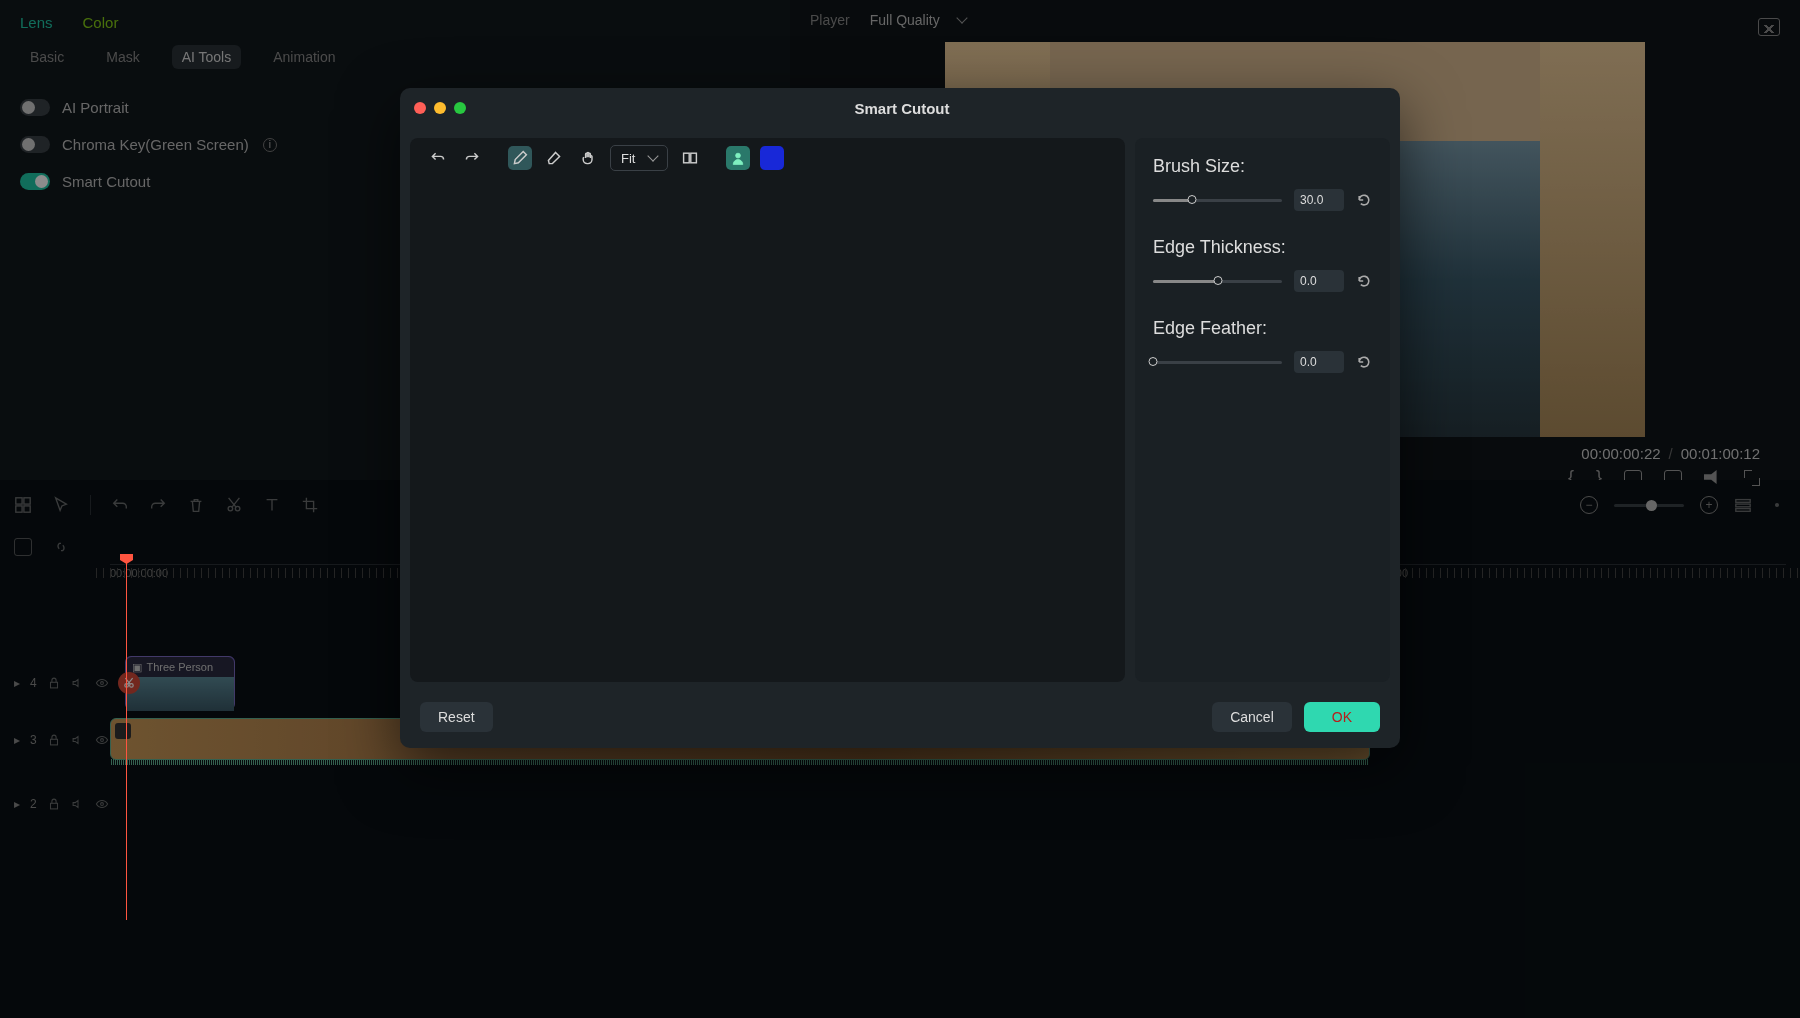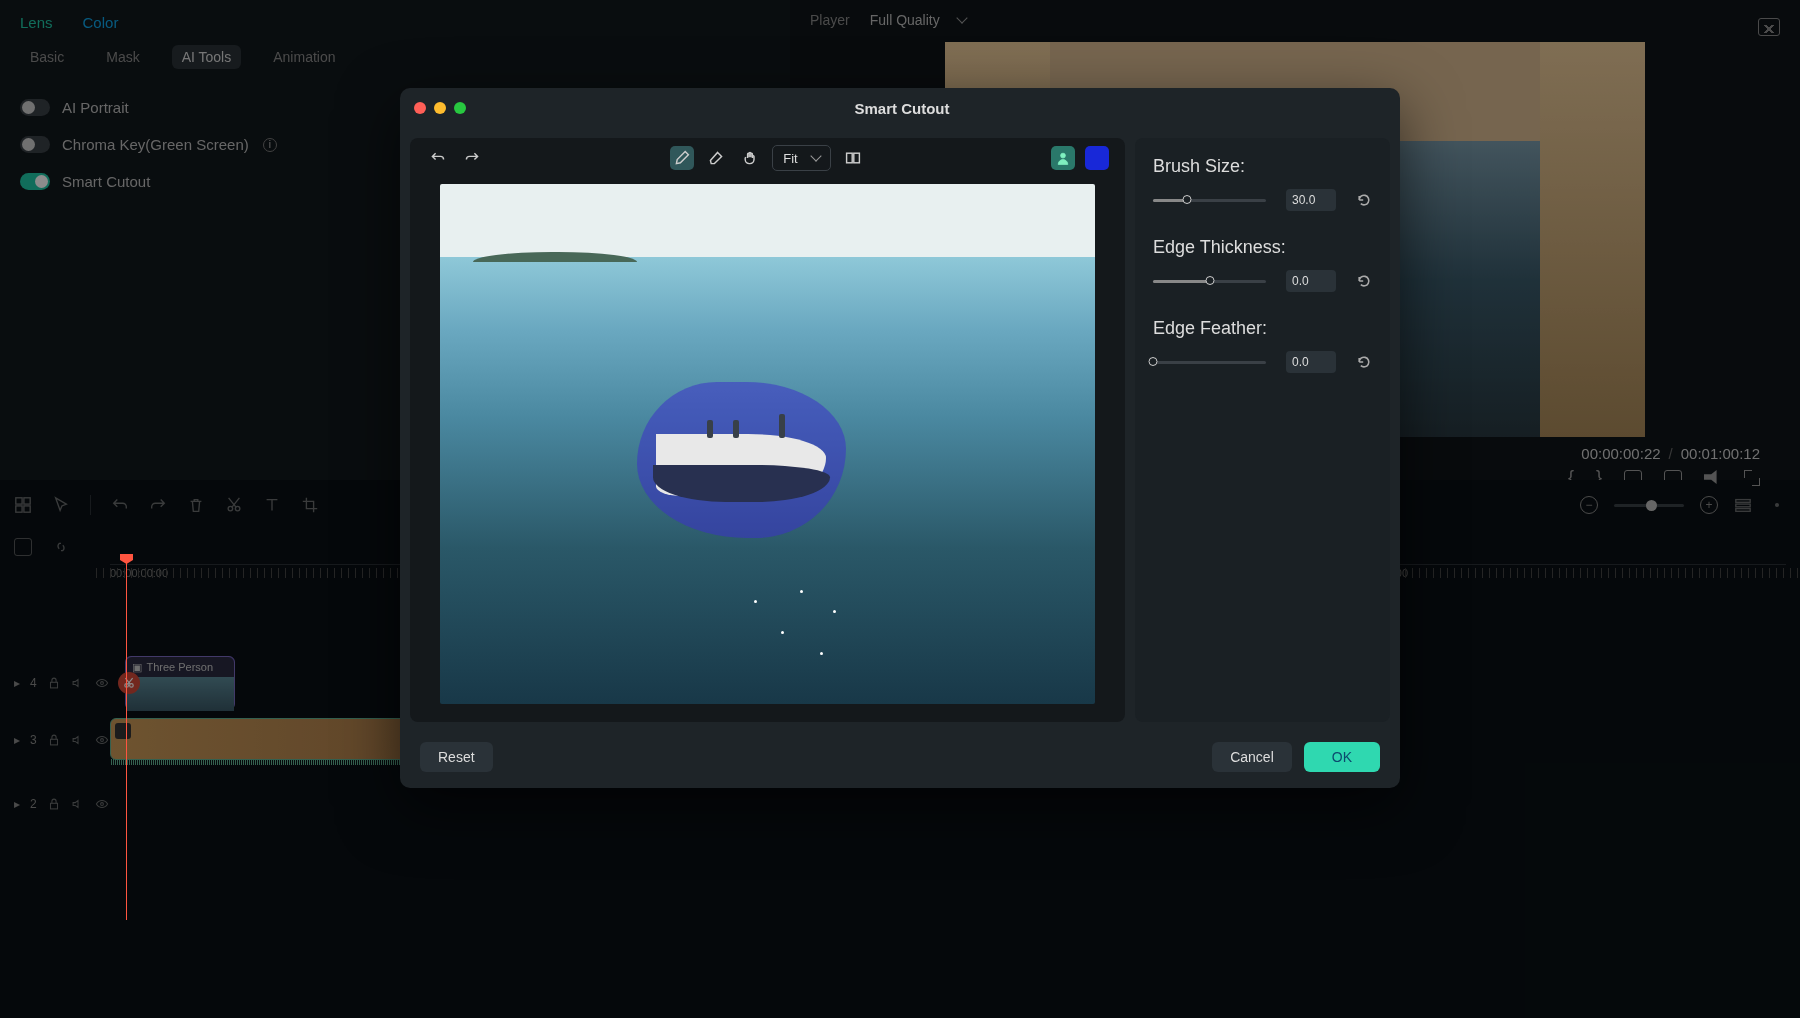--- a/index.html
+++ b/index.html
@@ -4,21 +4,21 @@
 <style>
 * { margin: 0; padding: 0; box-sizing: border-box; font-family: -apple-system, BlinkMacSystemFont, "Segoe UI", sans-serif; }
 body { background: #0a0f12; color: #c8c8c8; width: 1800px; height: 1018px; overflow: hidden; position: relative; }
 
 
 .app-bg { position: absolute; inset: 0; display: flex; flex-direction: column; }
 
 .top-area { display: flex; height: 480px; }
 .side-panel { width: 790px; background: #12181c; padding: 0; }
 .tabs-row { display: flex; padding: 14px 20px 0; gap: 30px; font-size: 15px; }
-.tab { color: #0ea5e9; cursor: pointer; }
+.tab { color: #84cc16; cursor: pointer; }
 .tab.active { color: #1fc7a6; }
 .subtabs-row { display: flex; padding: 14px 20px; gap: 22px; font-size: 14px; }
 .subtab { color: #888; padding: 4px 10px; border-radius: 6px; }
 .subtab.active { background: #2a3238; color: #d8d8d8; }
 
 .toggles { padding: 6px 20px; }
 .toggle-row { display: flex; align-items: center; gap: 12px; padding: 10px 0; font-size: 15px; color: #bbb; }
 .switch { width: 30px; height: 17px; background: #3a4046; border-radius: 10px; position: relative; }
 .switch.on { background: #1fc7a6; }
 .switch::after { content: ""; position: absolute; width: 13px; height: 13px; border-radius: 50%; background: #ccc; top: 2px; left: 2px; }
@@ -87,21 +87,21 @@
 .modal { width: 1000px; background: #1e2428; border-radius: 10px; box-shadow: 0 20px 60px rgba(0,0,0,0.6); overflow: hidden; color: #ddd; }
 .modal-title { height: 40px; display: flex; align-items: center; padding: 0 14px; }
 .traffic { display: flex; gap: 8px; }
 .dot { width: 12px; height: 12px; border-radius: 50%; }
 .dot.r { background: #ff5f57; }
 .dot.y { background: #febc2e; }
 .dot.g { background: #28c840; }
 .title-text { flex: 1; text-align: center; font-size: 15px; font-weight: 600; }
 
 .modal-body { display: flex; gap: 10px; padding: 10px; }
-.canvas { flex: 1; background: #14181b; border-radius: 8px; display: flex; flex-direction: column; }
+.canvas { flex: 1; background: #14181b; border-radius: 8px; display: flex; flex-direction: row; }
 .canvas-toolbar { height: 40px; display: flex; align-items: center; padding: 0 16px; gap: 12px; }
 .ct-group { display: flex; gap: 10px; align-items: center; }
 .ct-flex { flex: 1; }
 .ct-btn { width: 24px; height: 24px; display: flex; align-items: center; justify-content: center; border-radius: 5px; }
 .ct-btn.active { background: #30575a; }
 .ct-btn svg { width: 16px; height: 16px; stroke: #ccc; fill: none; stroke-width: 1.8; }
 .fit-dd { display: flex; align-items: center; gap: 14px; padding: 0 10px; height: 26px; border: 1px solid #3a4046; border-radius: 5px; font-size: 13px; }
 .avatar-btn { width: 24px; height: 24px; border-radius: 5px; background: #2a786a; display: flex; align-items: center; justify-content: center; }
 .avatar-btn svg { stroke: #7ff0c0; fill: #7ff0c0; }
 .color-sw { width: 24px; height: 24px; border-radius: 5px; background: #1828d8; }
@@ -109,40 +109,40 @@
 .shore { position: absolute; top: 13%; left: 5%; width: 25%; height: 2%; background: #486858; border-radius: 50% 50% 0 0 / 100% 100% 0 0; }
 .boat-mask { position: absolute; top: 38%; left: 30%; width: 32%; height: 30%; background: rgba(60,50,200,0.55); border-radius: 40% 50% 45% 55% / 55% 45% 60% 50%; }
 .boat { position: absolute; top: 48%; left: 33%; width: 26%; height: 12%; background: #e8e8e8; border-radius: 0 60% 40% 20% / 0 50% 80% 20%; }
 .boat::after { content: ""; position: absolute; bottom: -6px; left: -2%; width: 104%; height: 60%; background: #283050; border-radius: 0 50% 50% 50% / 0 40% 80% 80%; }
 .boat-person { position: absolute; width: 6px; height: 18px; background: #384048; top: -14px; border-radius: 2px; }
 .sparkle { position: absolute; width: 3px; height: 3px; background: #fff; border-radius: 50%; }
 
 .controls { width: 255px; background: #1a2024; border-radius: 8px; padding: 18px; }
 .ctrl-field { margin-bottom: 26px; }
 .ctrl-label { font-size: 18px; margin-bottom: 12px; }
-.ctrl-row2 { display: flex; align-items: center; gap: 20px; }
+.ctrl-row2 { display: flex; align-items: center; gap: 12px; }
 .slider { flex: 1; height: 3px; background: #3a4046; border-radius: 2px; position: relative; }
 .slider::before { content: ""; position: absolute; height: 3px; background: #888; border-radius: 2px; left: 0; }
 .slider-knob { position: absolute; width: 9px; height: 9px; border-radius: 50%; border: 1.5px solid #ccc; background: #1a2024; top: -4px; transform: translateX(-50%); }
 .slider[data-pos="30"]::before { width: 30%; }
 .slider[data-pos="30"] .slider-knob { left: 30%; }
 .slider[data-pos="50"]::before { width: 50%; }
 .slider[data-pos="50"] .slider-knob { left: 50%; }
 .slider[data-pos="0"]::before { width: 0; }
 .slider[data-pos="0"] .slider-knob { left: 0; }
 .val-box { width: 50px; height: 22px; background: #2a3238; border-radius: 4px; font-size: 12px; display: flex; align-items: center; padding: 0 6px; }
 .reset-ico { width: 16px; height: 16px; }
 .reset-ico svg { width: 100%; height: 100%; stroke: #aaa; fill: none; stroke-width: 2; }
 
 .modal-foot { display: flex; padding: 10px 20px 16px; gap: 12px; }
 .btn { padding: 7px 18px; border-radius: 6px; font-size: 14px; border: none; }
 .btn.reset { background: #2a3238; color: #ddd; }
 .btn.spacer { flex: 1; background: none; }
 .btn.cancel { background: #2a3238; color: #ddd; }
-.btn.ok { background: #2fd8b0; color: #0c4a6e; padding: 7px 28px; font-weight: 500; }
+.btn.ok { background: #2fd8b0; color: #b91c1c; padding: 7px 28px; font-weight: 500; }
 </style>
 </head>
 <body>
 
 <div class="app-bg">
 
   <div class="top-area">
     <div class="side-panel">
       <div class="tabs-row">
         <span class="tab active">Lens</span>

